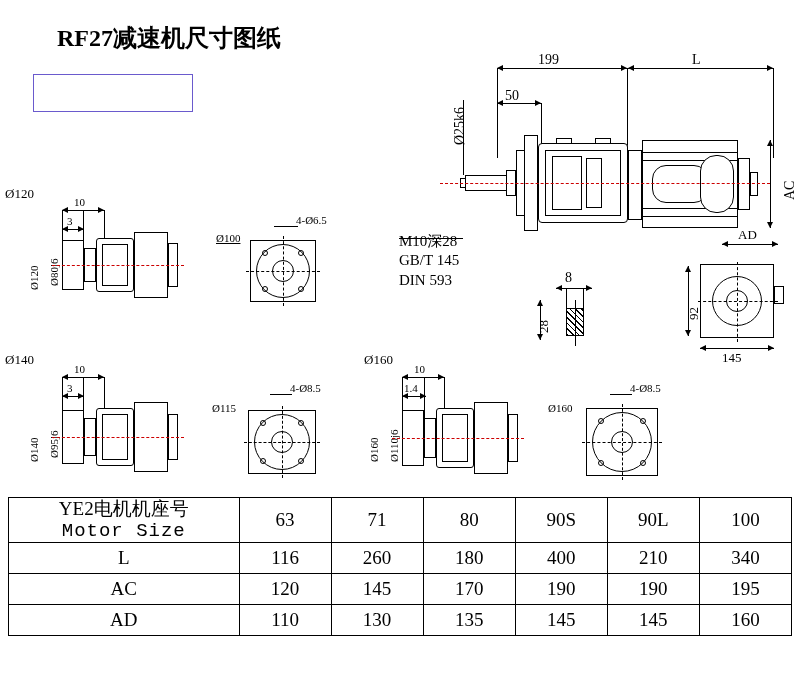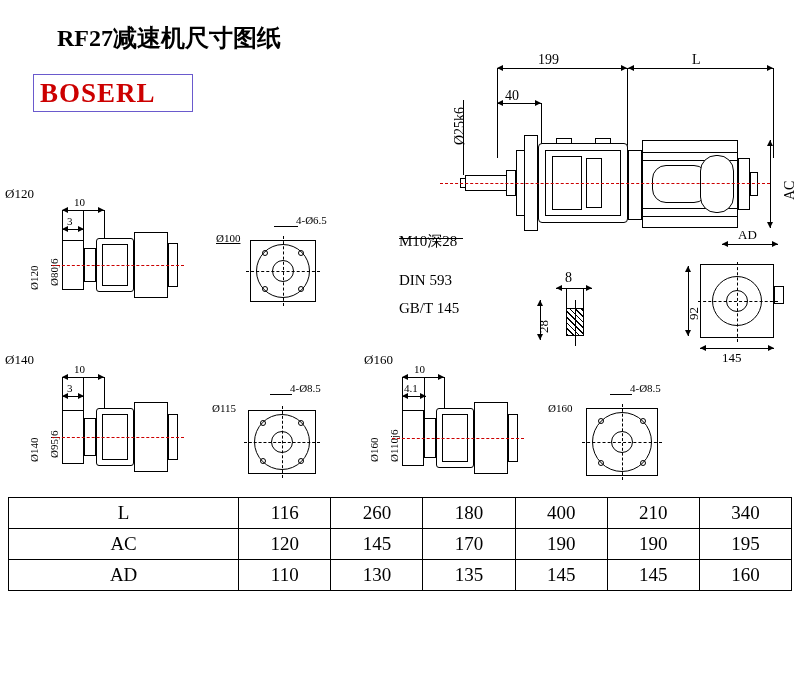--- a/index.html
+++ b/index.html
@@ -82,42 +82,41 @@
   .hdr-val{font-size:21px;}
 </style>
 </head>
 <body>
 
 <div class="page">
 
   <div id="title">RF27减速机尺寸图纸</div>
 
   <div id="logo-box"></div>
-  <div id="logo-text">BOSERL</div>
 
   <div>
 
     <div class="ln h" style="left:497px;top:68px;width:130px;"></div>
     <div class="arrowL" style="left:497px;top:65px;"></div>
     <div class="arrowR" style="left:621px;top:65px;"></div>
     <div class="ln v" style="left:497px;top:68px;height:90px;"></div>
     <div class="ln v" style="left:627px;top:68px;height:95px;"></div>
     <div class="lbl" style="left:538px;top:52px;font-size:14px;">199</div>
 
     <div class="ln h" style="left:628px;top:68px;width:145px;"></div>
     <div class="arrowL" style="left:628px;top:65px;"></div>
     <div class="arrowR" style="left:767px;top:65px;"></div>
     <div class="ln v" style="left:773px;top:68px;height:90px;"></div>
     <div class="lbl" style="left:692px;top:52px;font-size:14px;">L</div>
 
     <div class="ln h" style="left:497px;top:103px;width:44px;"></div>
     <div class="arrowL" style="left:497px;top:100px;"></div>
     <div class="arrowR" style="left:535px;top:100px;"></div>
     <div class="ln v" style="left:541px;top:103px;height:50px;"></div>
-    <div class="lbl" style="left:505px;top:88px;font-size:14px;">40</div>
+    <div class="lbl" style="left:505px;top:88px;font-size:14px;">50</div>
 
     <div class="lbl rot" style="left:452px;top:145px;font-size:14px;">Ø25k6</div>
     <div class="ln v" style="left:463px;top:100px;height:75px;"></div>
 
     <div class="lbl rot" style="left:607px;top:212px;font-size:12px;">34</div>
 
     <div class="boxf" style="left:465px;top:175px;width:60px;height:16px;"></div>
     <div class="boxf" style="left:460px;top:178px;width:6px;height:10px;"></div>
     <div class="boxf" style="left:506px;top:170px;width:10px;height:26px;"></div>
 
@@ -145,21 +144,21 @@
 
     <div class="dot-h" style="left:440px;top:183px;width:330px;"></div>
 
     <div class="ln v" style="left:770px;top:140px;height:88px;"></div>
     <div class="arrowU" style="left:767px;top:140px;"></div>
     <div class="arrowD" style="left:767px;top:222px;"></div>
     <div class="lbl rot" style="left:782px;top:200px;font-size:14px;">AC</div>
 
     <div class="ln h" style="left:399px;top:238px;width:64px;"></div>
     <div class="lbl" style="left:399px;top:232px;font-size:15px;">M10深28</div>
-    <div class="lbl" style="left:399px;top:252px;font-size:15px;margin-top:48px;">GB/T 145</div>
+    <div class="lbl" style="left:399px;top:252px;font-size:15px;">GB/T 145</div>
     <div class="lbl" style="left:399px;top:272px;font-size:15px;">DIN 593</div>
   </div>
 
   <div>
     <div class="ln h" style="left:556px;top:288px;width:36px;"></div>
     <div class="arrowL" style="left:556px;top:285px;"></div>
     <div class="arrowR" style="left:586px;top:285px;"></div>
     <div class="ln v" style="left:566px;top:288px;height:20px;"></div>
     <div class="ln v" style="left:583px;top:288px;height:20px;"></div>
     <div class="lbl" style="left:565px;top:270px;font-size:14px;">8</div>
@@ -287,21 +286,21 @@
     <div class="lbl" style="left:364px;top:352px;font-size:13px;">Ø160</div>
 
     <div class="ln h" style="left:402px;top:377px;width:42px;"></div>
     <div class="arrowL" style="left:402px;top:374px;"></div>
     <div class="arrowR" style="left:438px;top:374px;"></div>
     <div class="lbl-s" style="left:414px;top:363px;">10</div>
 
     <div class="ln h" style="left:402px;top:396px;width:24px;"></div>
     <div class="arrowL" style="left:402px;top:393px;"></div>
     <div class="arrowR" style="left:420px;top:393px;"></div>
-    <div class="lbl-s" style="left:404px;top:382px;">4.1</div>
+    <div class="lbl-s" style="left:404px;top:382px;">1.4</div>
 
     <div class="ln v" style="left:402px;top:377px;height:50px;"></div>
     <div class="ln v" style="left:424px;top:377px;height:50px;"></div>
     <div class="ln v" style="left:444px;top:377px;height:50px;"></div>
 
     <div class="lbl-s rot" style="left:368px;top:462px;">Ø160</div>
     <div class="lbl-s rot" style="left:388px;top:462px;">Ø110j6</div>
 
     <div class="boxf" style="left:402px;top:410px;width:22px;height:56px;"></div>
     <div class="boxf" style="left:424px;top:418px;width:12px;height:40px;"></div>
@@ -321,20 +320,32 @@
     <div class="circ" style="left:598px;top:418px;width:6px;height:6px;"></div>
     <div class="circ" style="left:640px;top:418px;width:6px;height:6px;"></div>
     <div class="circ" style="left:598px;top:460px;width:6px;height:6px;"></div>
     <div class="circ" style="left:640px;top:460px;width:6px;height:6px;"></div>
     <div class="dash-v" style="left:622px;top:404px;height:76px;"></div>
     <div class="dash-h" style="left:582px;top:442px;width:80px;"></div>
   </div>
 
   <table id="spec-table">
     <tbody>
+      <tr>
+        <td class="rowhead">
+          <div class="hdr-cn">YE2电机机座号</div>
+          <div class="hdr-en">Motor Size</div>
+        </td>
+        <td class="datacell hdr-val">63</td>
+        <td class="datacell hdr-val">71</td>
+        <td class="datacell hdr-val">80</td>
+        <td class="datacell hdr-val">90S</td>
+        <td class="datacell hdr-val">90L</td>
+        <td class="datacell hdr-val">100</td>
+      </tr>
       <tr>
         <td class="rowhead">L</td>
         <td class="datacell">116</td>
         <td class="datacell">260</td>
         <td class="datacell">180</td>
         <td class="datacell">400</td>
         <td class="datacell">210</td>
         <td class="datacell">340</td>
       </tr>
       <tr>

